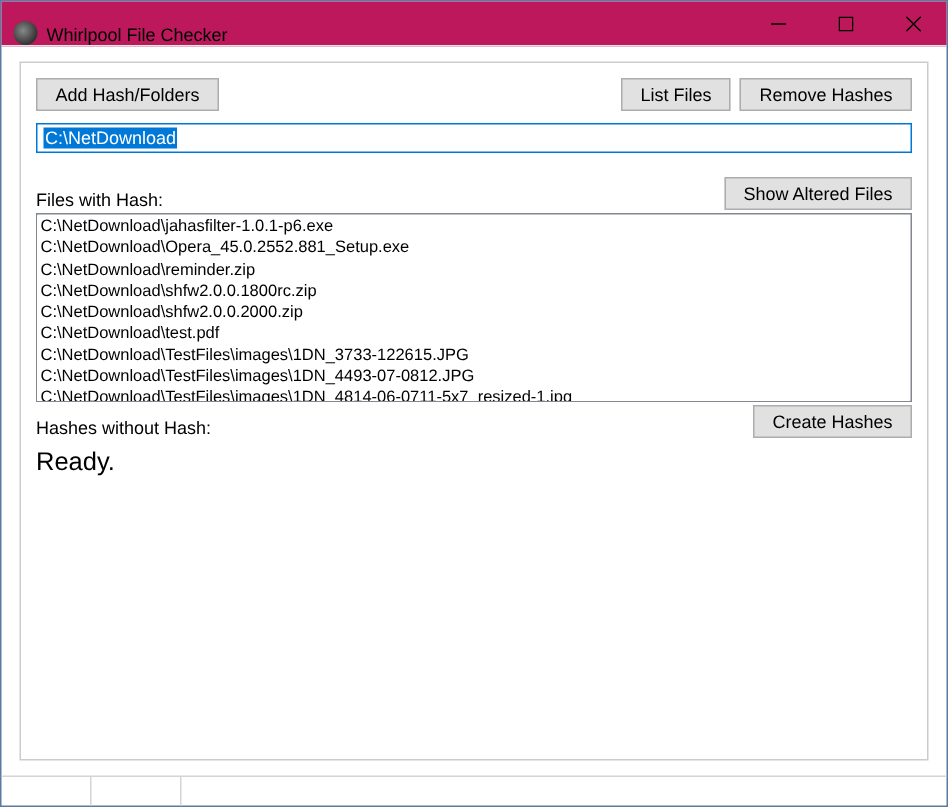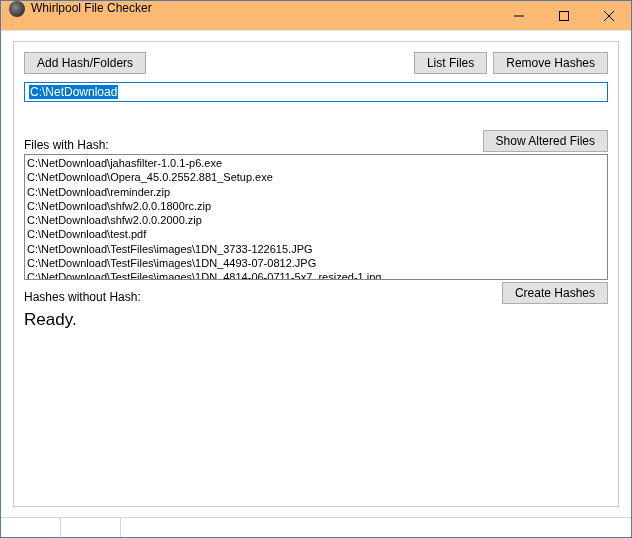--- a/index.html
+++ b/index.html
@@ -14,23 +14,23 @@
     .window {
       border: 1px solid #5a7aa3;
       width: 632px;
       height: 538px;
       display: flex;
       flex-direction: column;
       background: #fff;
     }
     .titlebar {
       height: 30px;
-      background: #fdba74;
-      display: flex;
-      align-items: flex-start;
+      background: #be185d;
+      display: flex;
+      align-items: flex-end;
       padding-left: 8px;
       border-bottom: 1px solid #e5e5e5;
     }
     .titlebar-icon {
       width: 16px; height: 16px;
       border-radius: 50%;
       background: radial-gradient(circle at 40% 40%, #888 0%, #333 70%);
       margin-right: 6px;
     }
     .titlebar-title { font-size: 12px; color: #000; }
@@ -73,21 +73,21 @@
       min-height: 22px;
     }
     .spacer { flex: 1; }
     .path-input {
       width: 100%;
       border: 1px solid #0078d7;
       padding: 2px 4px;
       font-size: 12px;
       font-family: inherit;
       background: #fff;
-      margin-bottom: 28px;
+      margin-bottom: 16px;
     }
     .path-input .selected {
       background: #0078d7;
       color: #fff;
       padding: 0 1px;
     }
     .section-header {
       display: flex;
       align-items: flex-end;
       margin-bottom: 2px;

